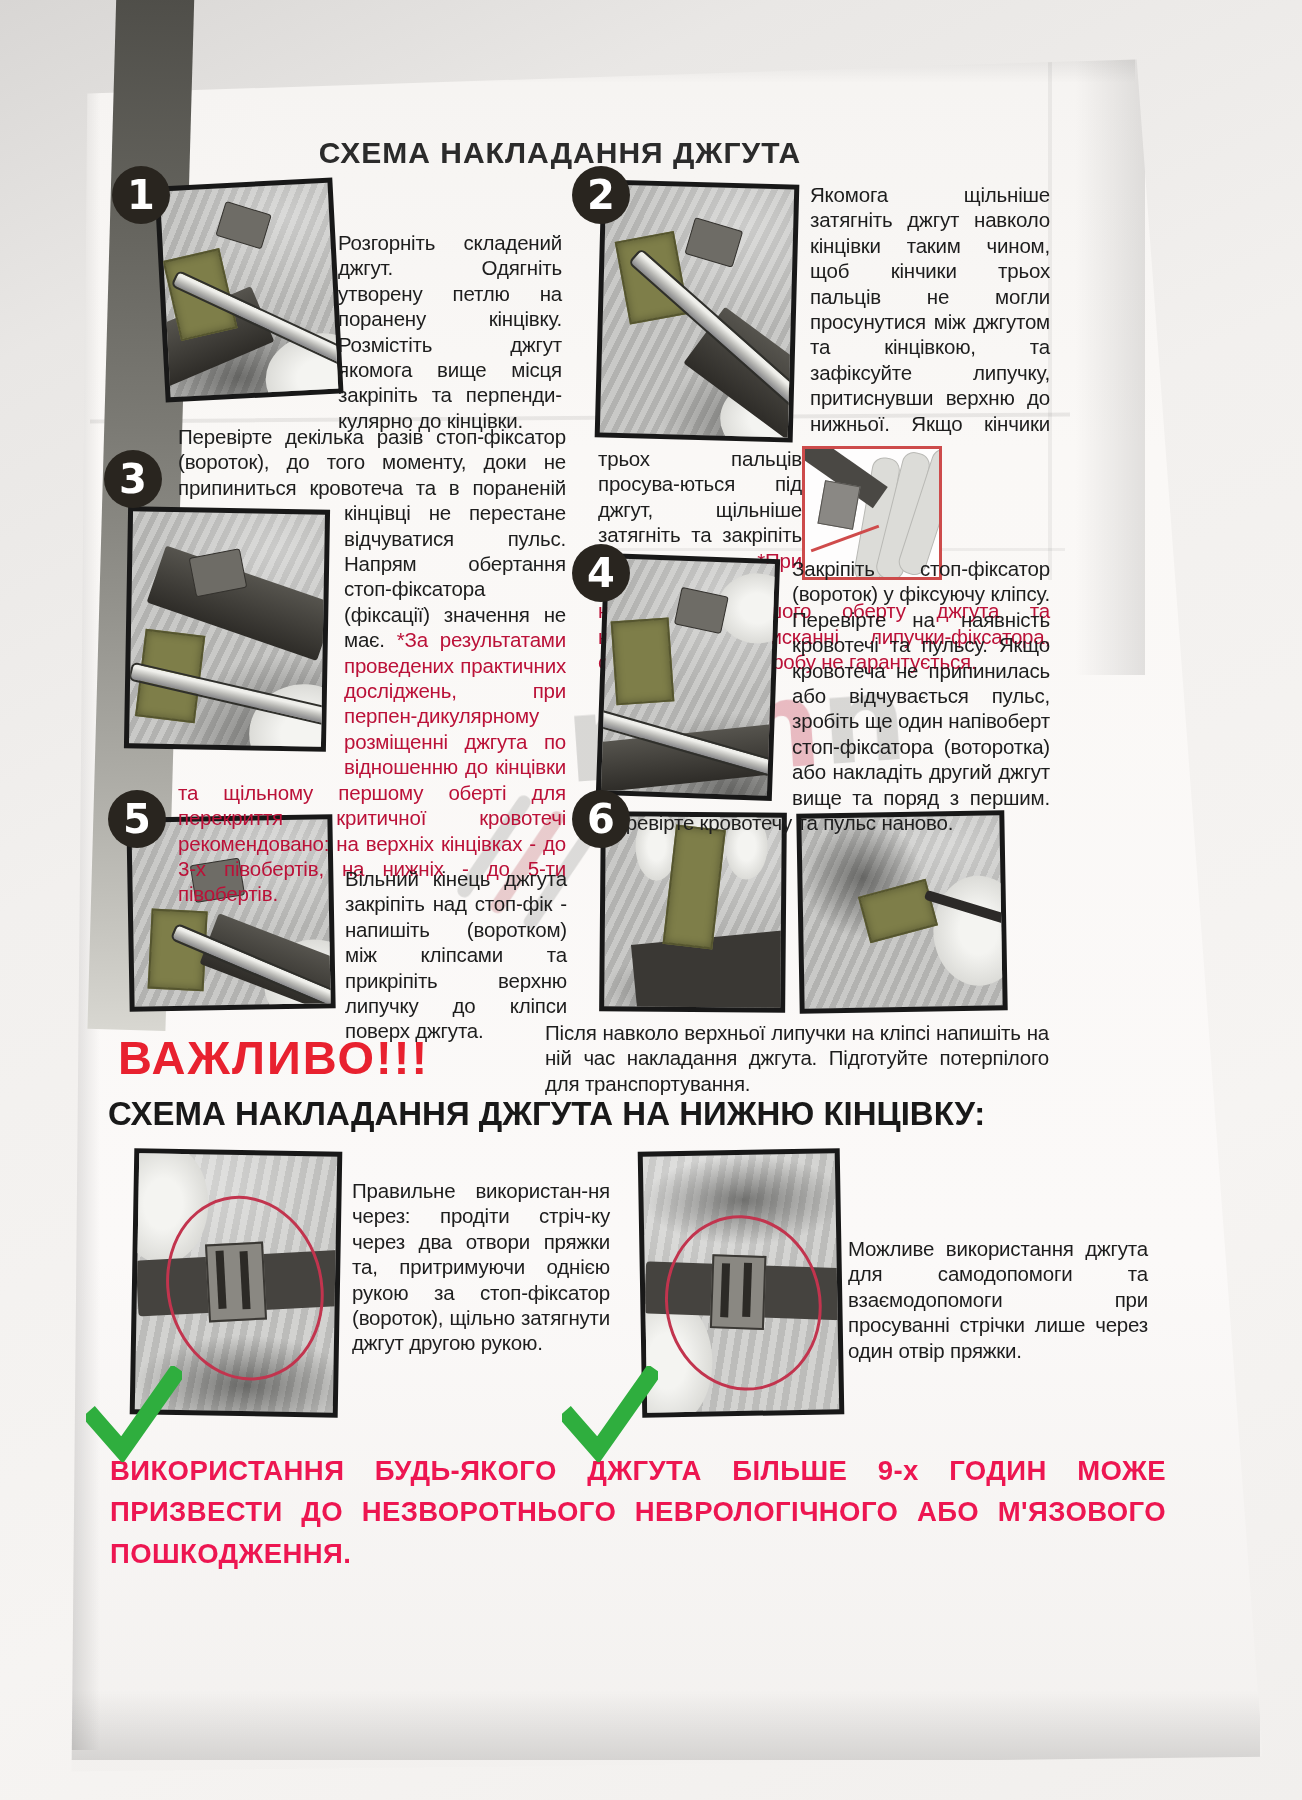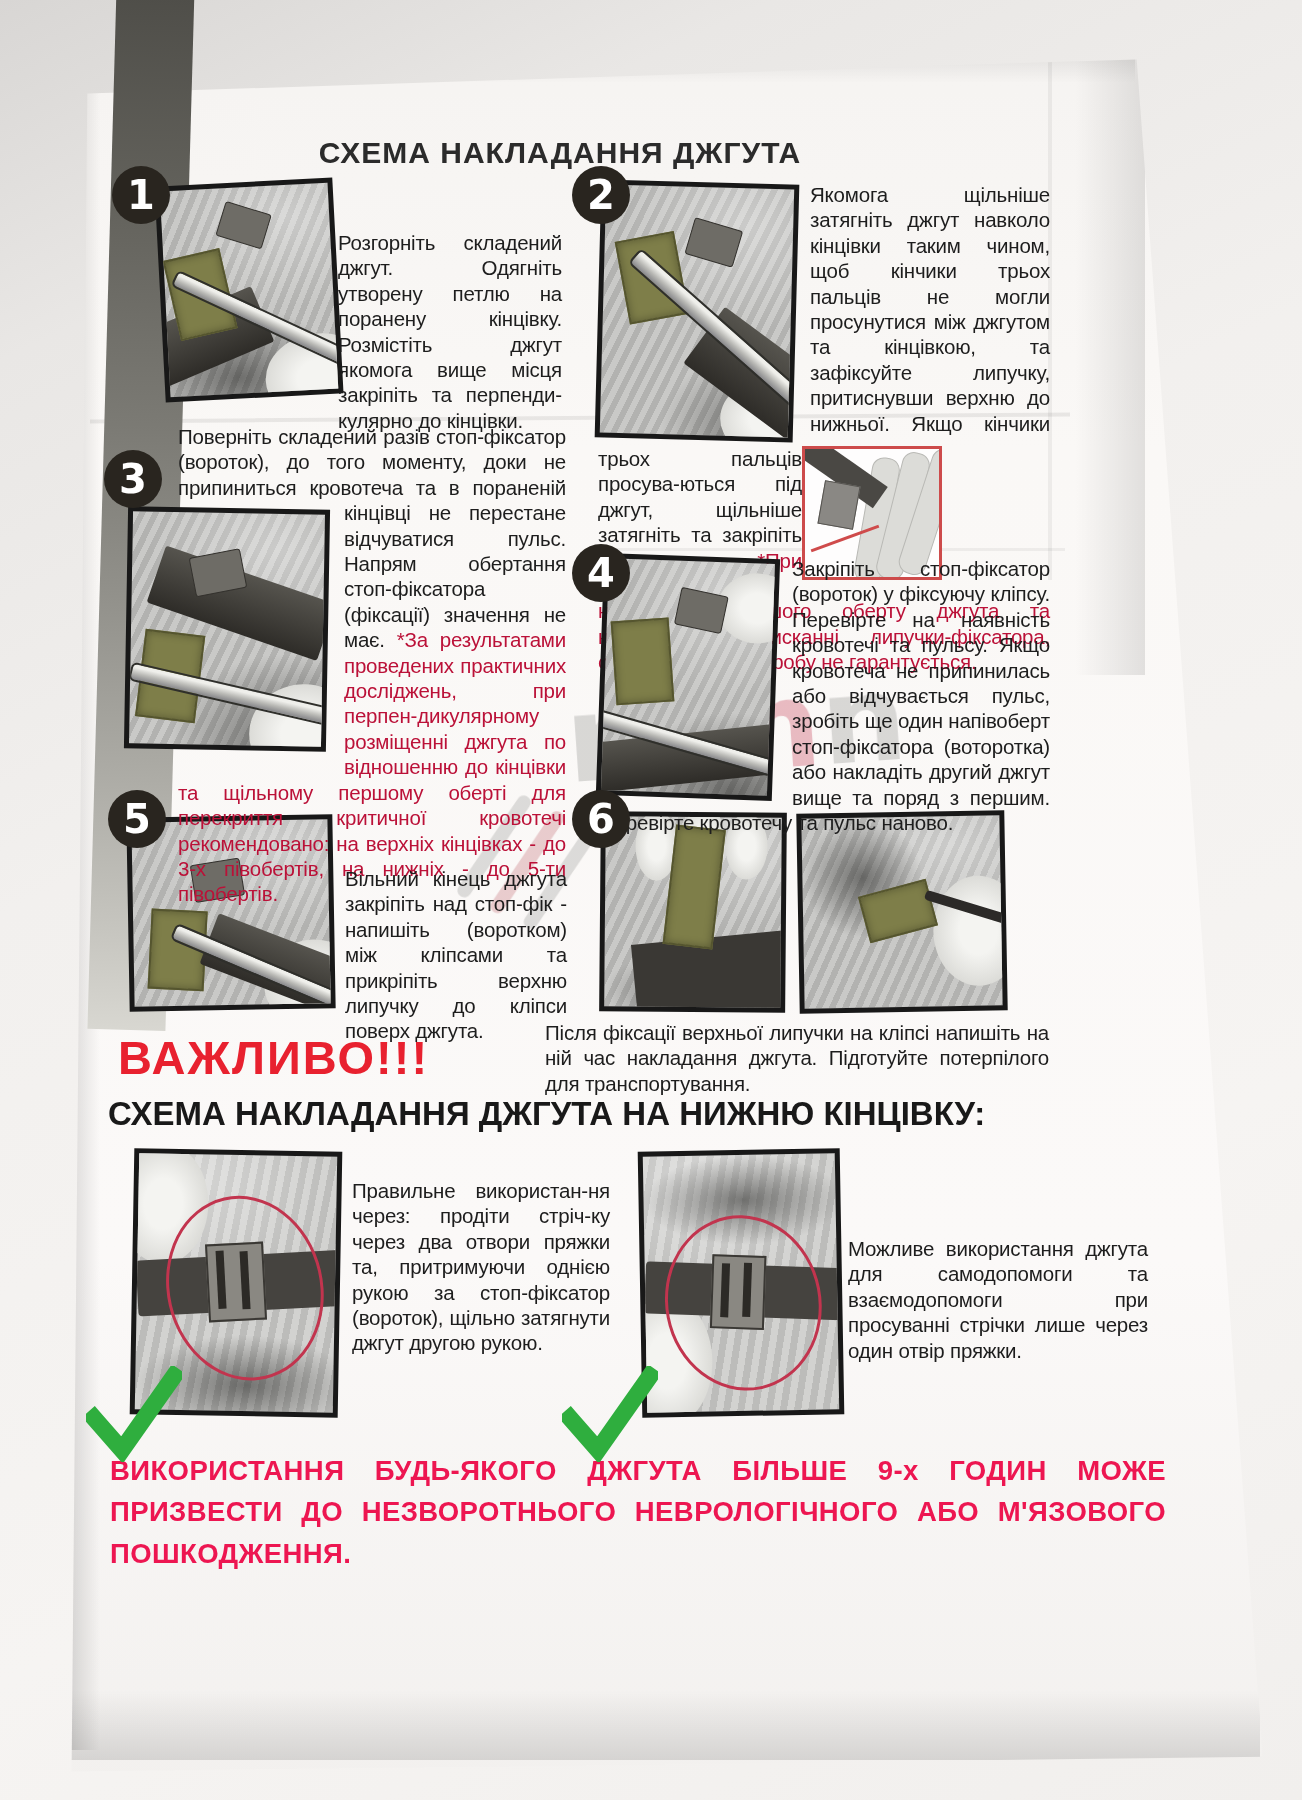--- a/index.html
+++ b/index.html
@@ -135,21 +135,21 @@
       <i style="left:-12px;top:8px;width:96px;height:26px;background:#4a4844;transform:rotate(35deg)"></i>
       <i style="left:16px;top:34px;width:34px;height:42px;background:#8a8884;border:1px solid #55534f;transform:rotate(10deg)"></i>
       <i style="left:4px;top:88px;width:72px;height:3px;background:#cf4b4b;transform:rotate(-20deg)"></i>
     </div>
   </div>
   <span>Якомога щільніше затягніть джгут навколо кінцівки таким чином, щоб кінчики трьох пальців не могли просунутися між джгутом та кінцівкою, та зафіксуйте липучку, притиснувши верхню до нижньої. Якщо кінчики трьох пальців просува-ються під джгут, щільніше затягніть та закріпіть його. </span><span class="red">*При нещільному накладанні першого оберту джгута та неміцному притисканні липучки-фіксатора, справна робота виробу не гарантується.</span>
 </div>
 
 <div class="badge" style="left:104px;top:450px">3</div>
 <div class="flow" style="left:178px;top:424px;width:388px">
-  <span>Поверніть складений разів стоп-фіксатор (вороток), до того моменту, доки не припиниться кровотеча та в пораненій кінцівці </span>
+  <span>Перевірте декілька разів стоп-фіксатор (вороток), до того моменту, доки не припиниться кровотеча та в пораненій кінцівці </span>
   <div class="fl" style="margin:8px 16px 6px -52px">
     <div class="ph rel" style="width:192px;height:232px;transform:rotate(1deg)">
       <i class="sh-shd" style="left:40px;top:140px;width:240px;height:180px"></i>
       <i class="sh-glv" style="left:120px;top:170px;width:110px;height:100px"></i>
       <i class="sh-strap" style="left:20px;top:60px;width:180px;height:60px;transform:rotate(18deg)"></i>
       <i class="sh-vel" style="left:10px;top:120px;width:56px;height:84px;transform:rotate(6deg)"></i>
       <i class="sh-clip" style="left:60px;top:40px;width:50px;height:38px;transform:rotate(-12deg)"></i>
       <i class="sh-rod" style="left:0;top:150px;width:230px;height:15px;transform:rotate(12deg);transform-origin:left"></i>
     </div>
   </div>
@@ -189,21 +189,21 @@
   <i class="sh-glv" style="left:76px;top:-12px;width:44px;height:76px"></i>
   <i class="sh-glv" style="left:120px;top:-4px;width:42px;height:66px"></i>
   <i class="sh-vel" style="left:64px;top:10px;width:46px;height:116px;transform:rotate(6deg)"></i>
 </div>
 <div class="ph" style="left:798px;top:812px;width:198px;height:190px;transform:rotate(-1deg)">
   <i class="sh-shd" style="left:0;top:0;width:120px;height:120px"></i>
   <i class="sh-glv" style="left:130px;top:60px;width:90px;height:110px"></i>
   <i class="sh-vel" style="left:60px;top:70px;width:66px;height:44px;transform:rotate(-14deg)"></i>
   <i style="left:120px;top:90px;width:110px;height:10px;background:#2c2a28;border-radius:4px;transform:rotate(18deg)"></i>
 </div>
-<div class="txt" style="left:545px;top:1020px;width:504px">Після фіксації верхньої липучки на кліпсі напишіть на ній час накладання джгута. Підготуйте потерпілого для транспортування.</div>
+<div class="txt" style="left:545px;top:1020px;width:504px">Після навколо верхньої липучки на кліпсі напишіть на ній час накладання джгута. Підготуйте потерпілого для транспортування.</div>
 
 <div class="imp-head" style="left:118px;top:1030px">ВАЖЛИВО!!!</div>
 <div class="imp-sub" style="left:108px;top:1094px">СХЕМА НАКЛАДАННЯ ДЖГУТА НА НИЖНЮ КІНЦІВКУ:</div>
 
 <div class="ph leg" style="left:132px;top:1150px;width:198px;height:256px;transform:rotate(1deg)">
   <i class="sh-glv" style="left:-20px;top:-10px;width:90px;height:120px"></i>
   <i class="sh-shd" style="left:0;top:180px;width:220px;height:100px"></i>
   <i style="left:0;top:100px;width:210px;height:56px;background:#45433f;border-radius:4px;transform:rotate(-4deg)"></i>
   <i style="left:70px;top:88px;width:54px;height:74px;background:#8a8882;border:2px solid #3a3834;transform:rotate(-4deg)"></i>
   <i style="left:80px;top:96px;width:8px;height:58px;background:#2c2a26;transform:rotate(-4deg)"></i>

